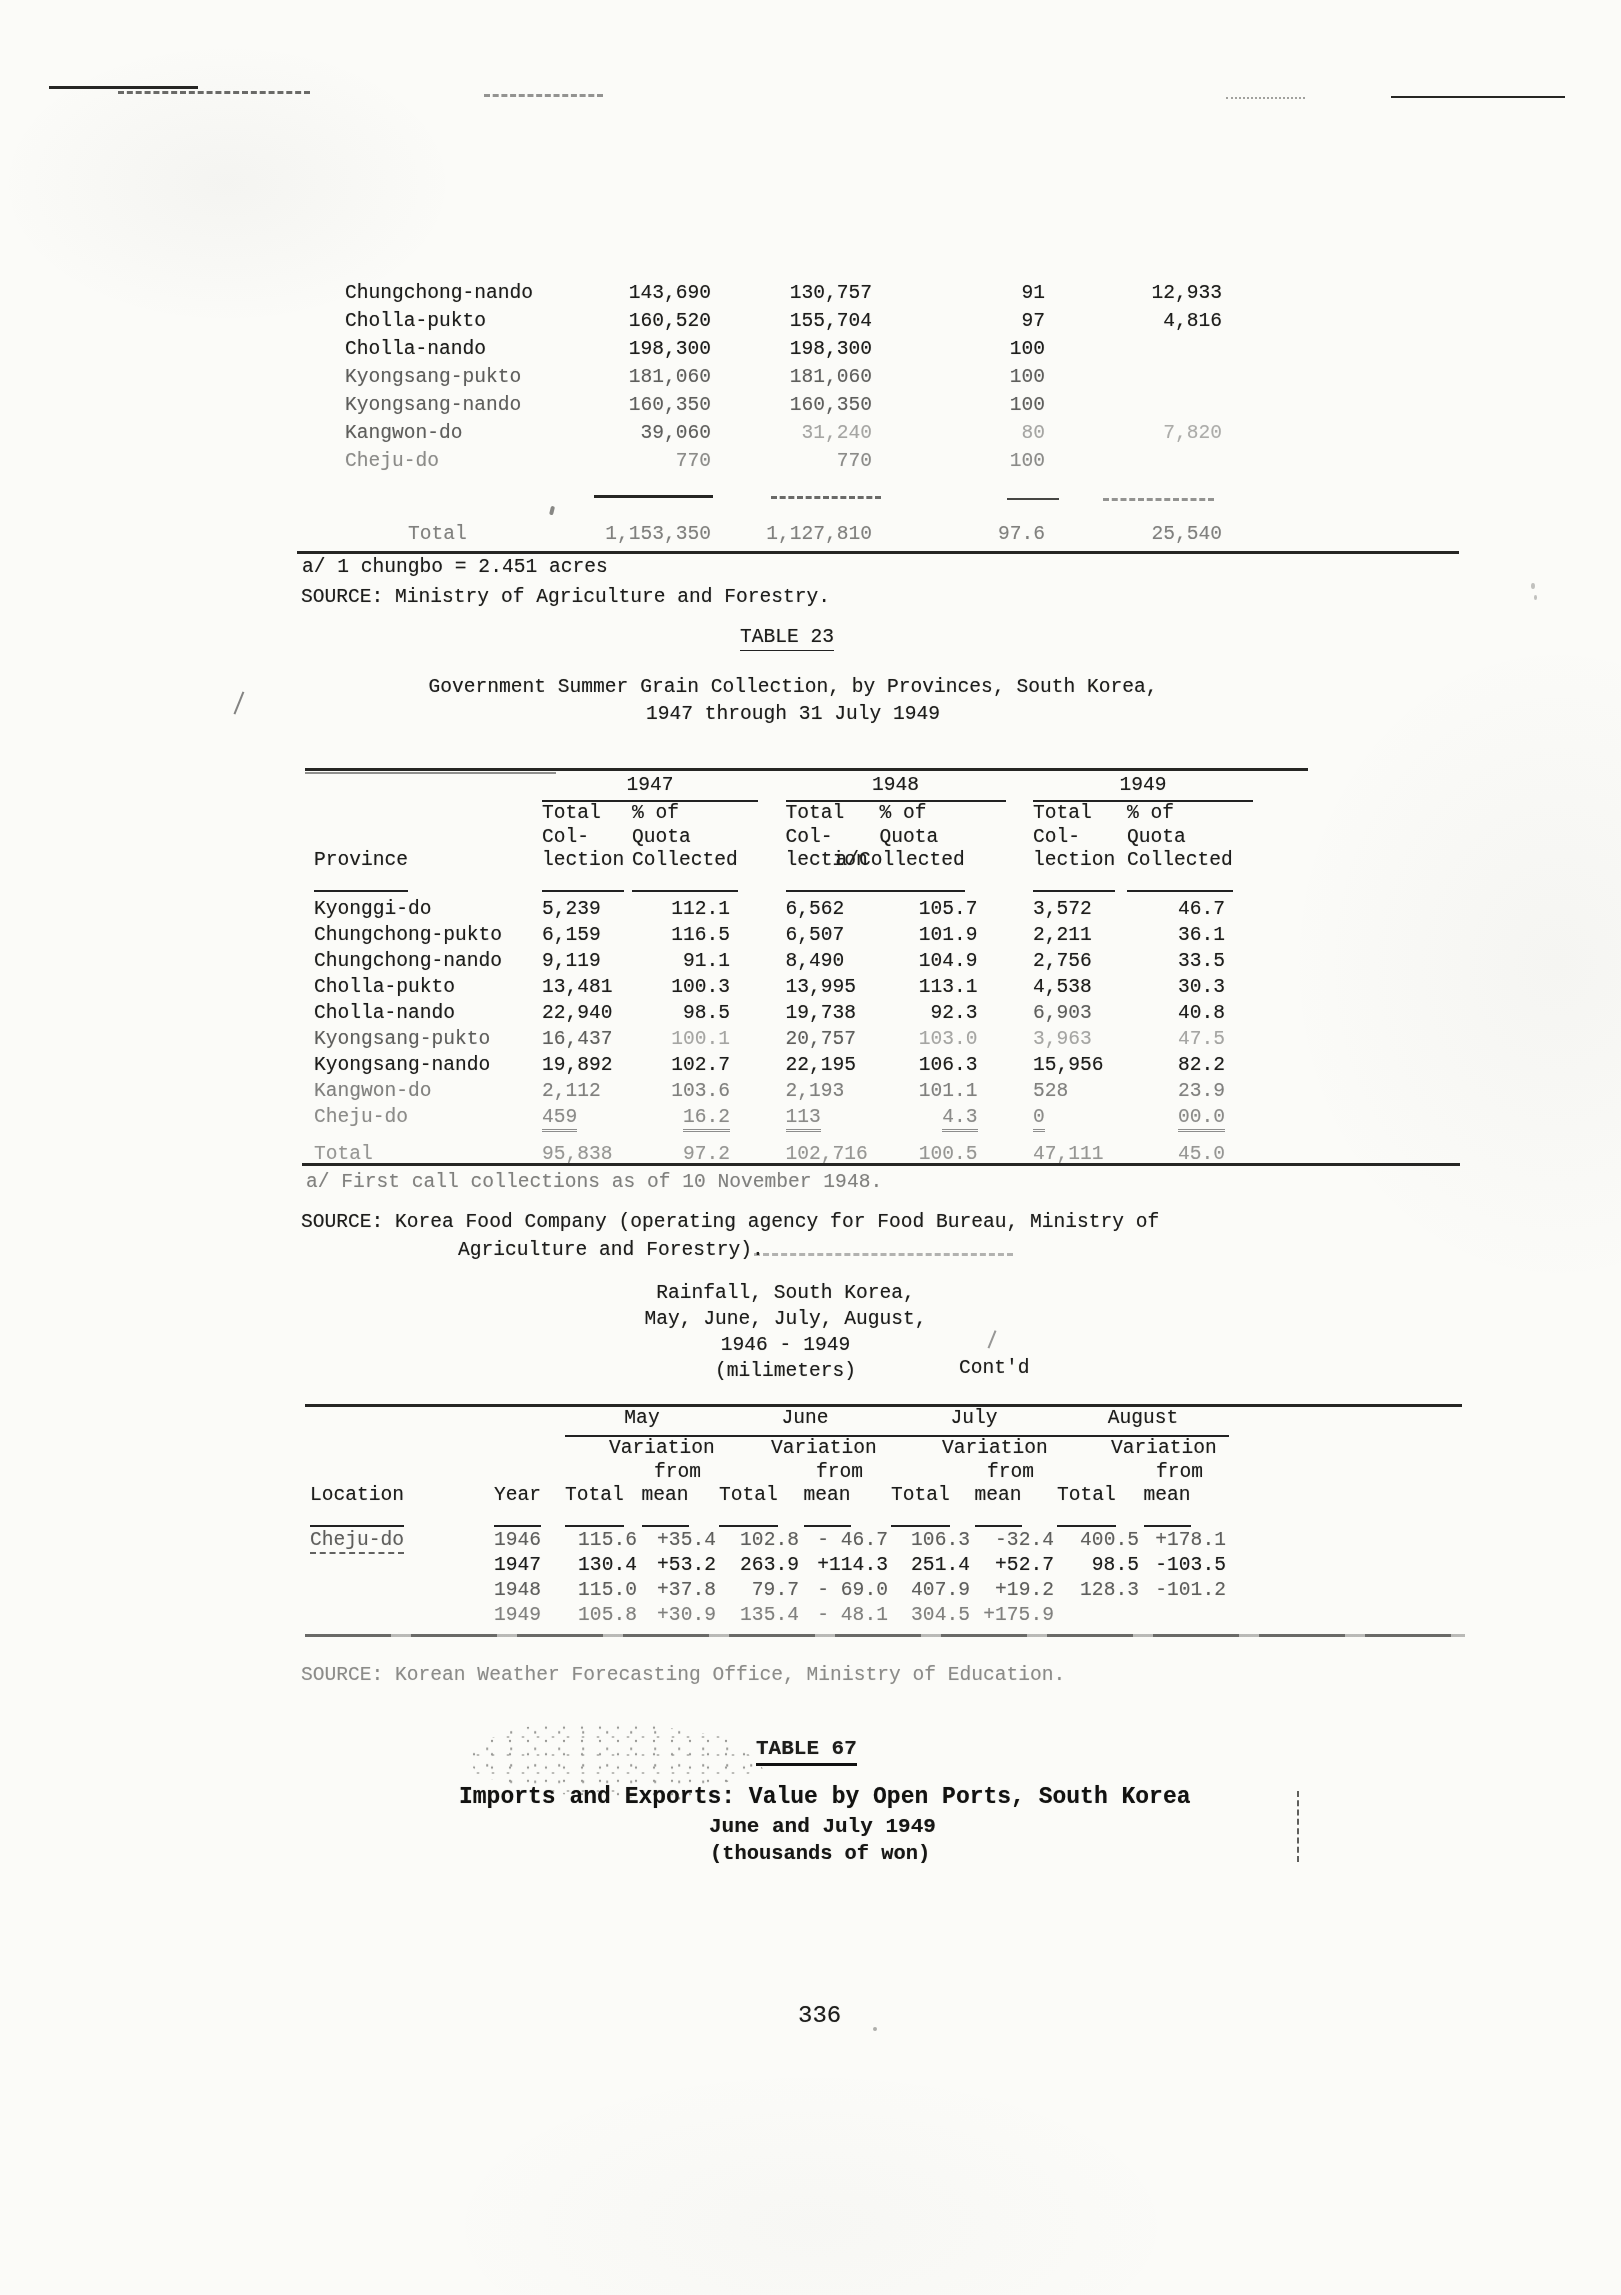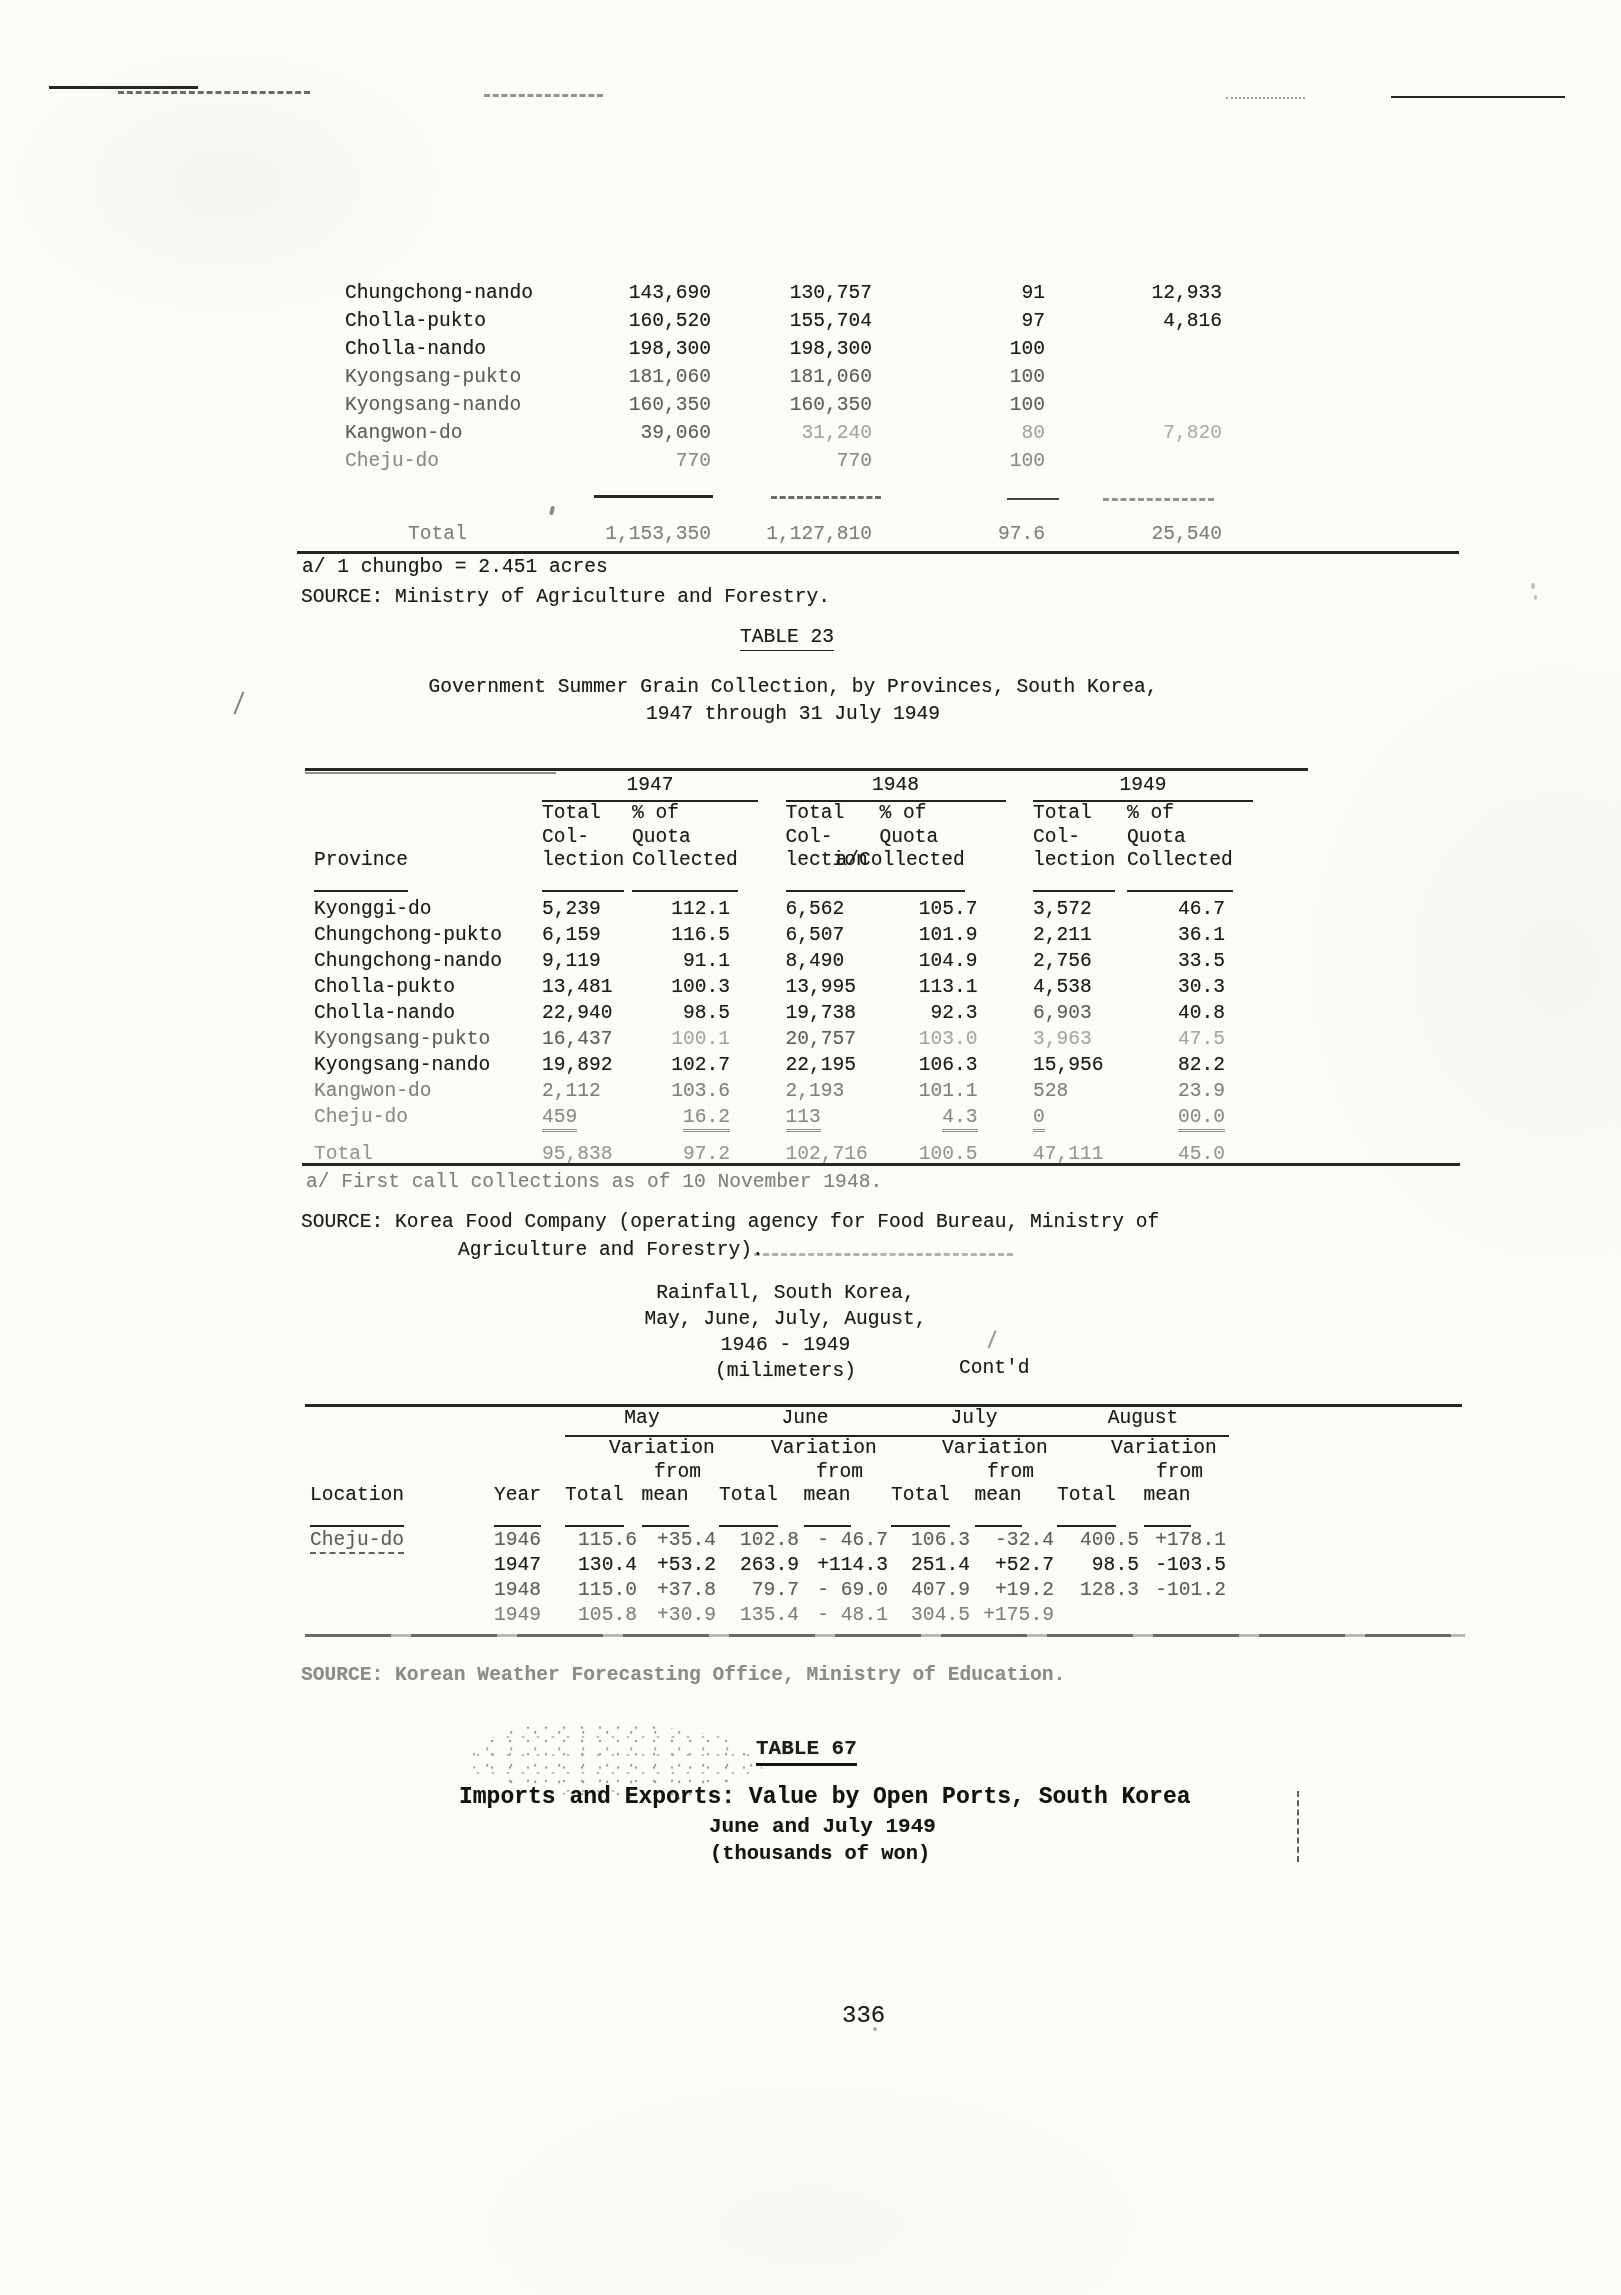--- a/index.html
+++ b/index.html
@@ -65,21 +65,21 @@
   .t23-label{left:740px;top:626px;}
   .t23-label span{border-bottom:1.6px solid #222;padding-bottom:1.6px;}
   .t23-title{left:330px;top:674px;width:926px;text-align:center;line-height:27px;}
   .rf-title{left:330px;top:1280px;width:911px;text-align:center;line-height:26px;}
   .t67-label{left:756px;top:1737px;font-weight:bold;font-size:21px;}
   .t67-label span{border-bottom:3.1px solid #111;padding-bottom:3px;}
   .t67-l1{left:459px;top:1784px;font-size:23px;font-weight:bold;color:#121210;}
   .t67-l2{left:709px;top:1815px;font-size:21px;font-weight:bold;color:#17171５;}
   .t67-l2,.t67-l3{color:#161614;}
   .t67-l3{left:710px;top:1842px;font-size:20.4px;font-weight:bold;}
-  .pagenum{left:798px;top:2002px;font-size:24px;margin-left:44px;}
+  .pagenum{left:798px;top:2002px;font-size:24px;}
   
   .speckfield{
     position:absolute;left:465px;top:1721px;width:298px;height:79px;opacity:.5;
     background-image:
       radial-gradient(circle, #3a3a36 0.9px, transparent 1.6px),
       radial-gradient(circle, #44443f 0.8px, transparent 1.3px),
       radial-gradient(circle, #2e2e2a 0.9px, transparent 1.5px);
     background-size:18px 13.3px,15px 18px,24px 16.5px;
     background-position:0 0,5.5px 7px,10.2px 3.1px;
     clip-path:polygon(0 35%,18% 8%,55% 0,90% 22%,100% 60%,72% 100%,30% 92%,4% 70%);
@@ -445,21 +445,21 @@
       <div class="c num">- 48.1</div>
       <div class="c num">304.5</div>
       <div class="c num">+175.9</div>
       <div class="c num"></div>
       <div class="c num"></div>
     </div>
   </div>
 
   <div class="hline f70" style="left:305px;top:1634px;width:1160px;background:repeating-linear-gradient(90deg,#2b2b29 0 86px,rgba(43,43,41,.45) 86px 106px);"></div>
 
-  <div class="abs f50" style="left:301px;top:1664px;font-weight:bold;">SOURCE:  Korean Weather Forecasting Office, Ministry of Education.</div>
+  <div class="abs f50" style="left:301px;top:1664px;">SOURCE:  Korean Weather Forecasting Office, Ministry of Education.</div>
 
   <div class="speckfield"></div>
   <div class="abs t67-label"><span>TABLE 67</span></div>
   <div class="abs t67-l1">Imports and Exports:  Value by Open Ports, South Korea</div>
   <div class="abs t67-l2">June and July 1949</div>
   <div class="abs t67-l3">(thousands of won)</div>
   <div class="vfold"></div>
 
   <div class="abs pagenum">336</div>
   <div class="speck" style="left:873px;top:2027px;width:3.9px;height:3.9px;opacity:.4;"></div>

